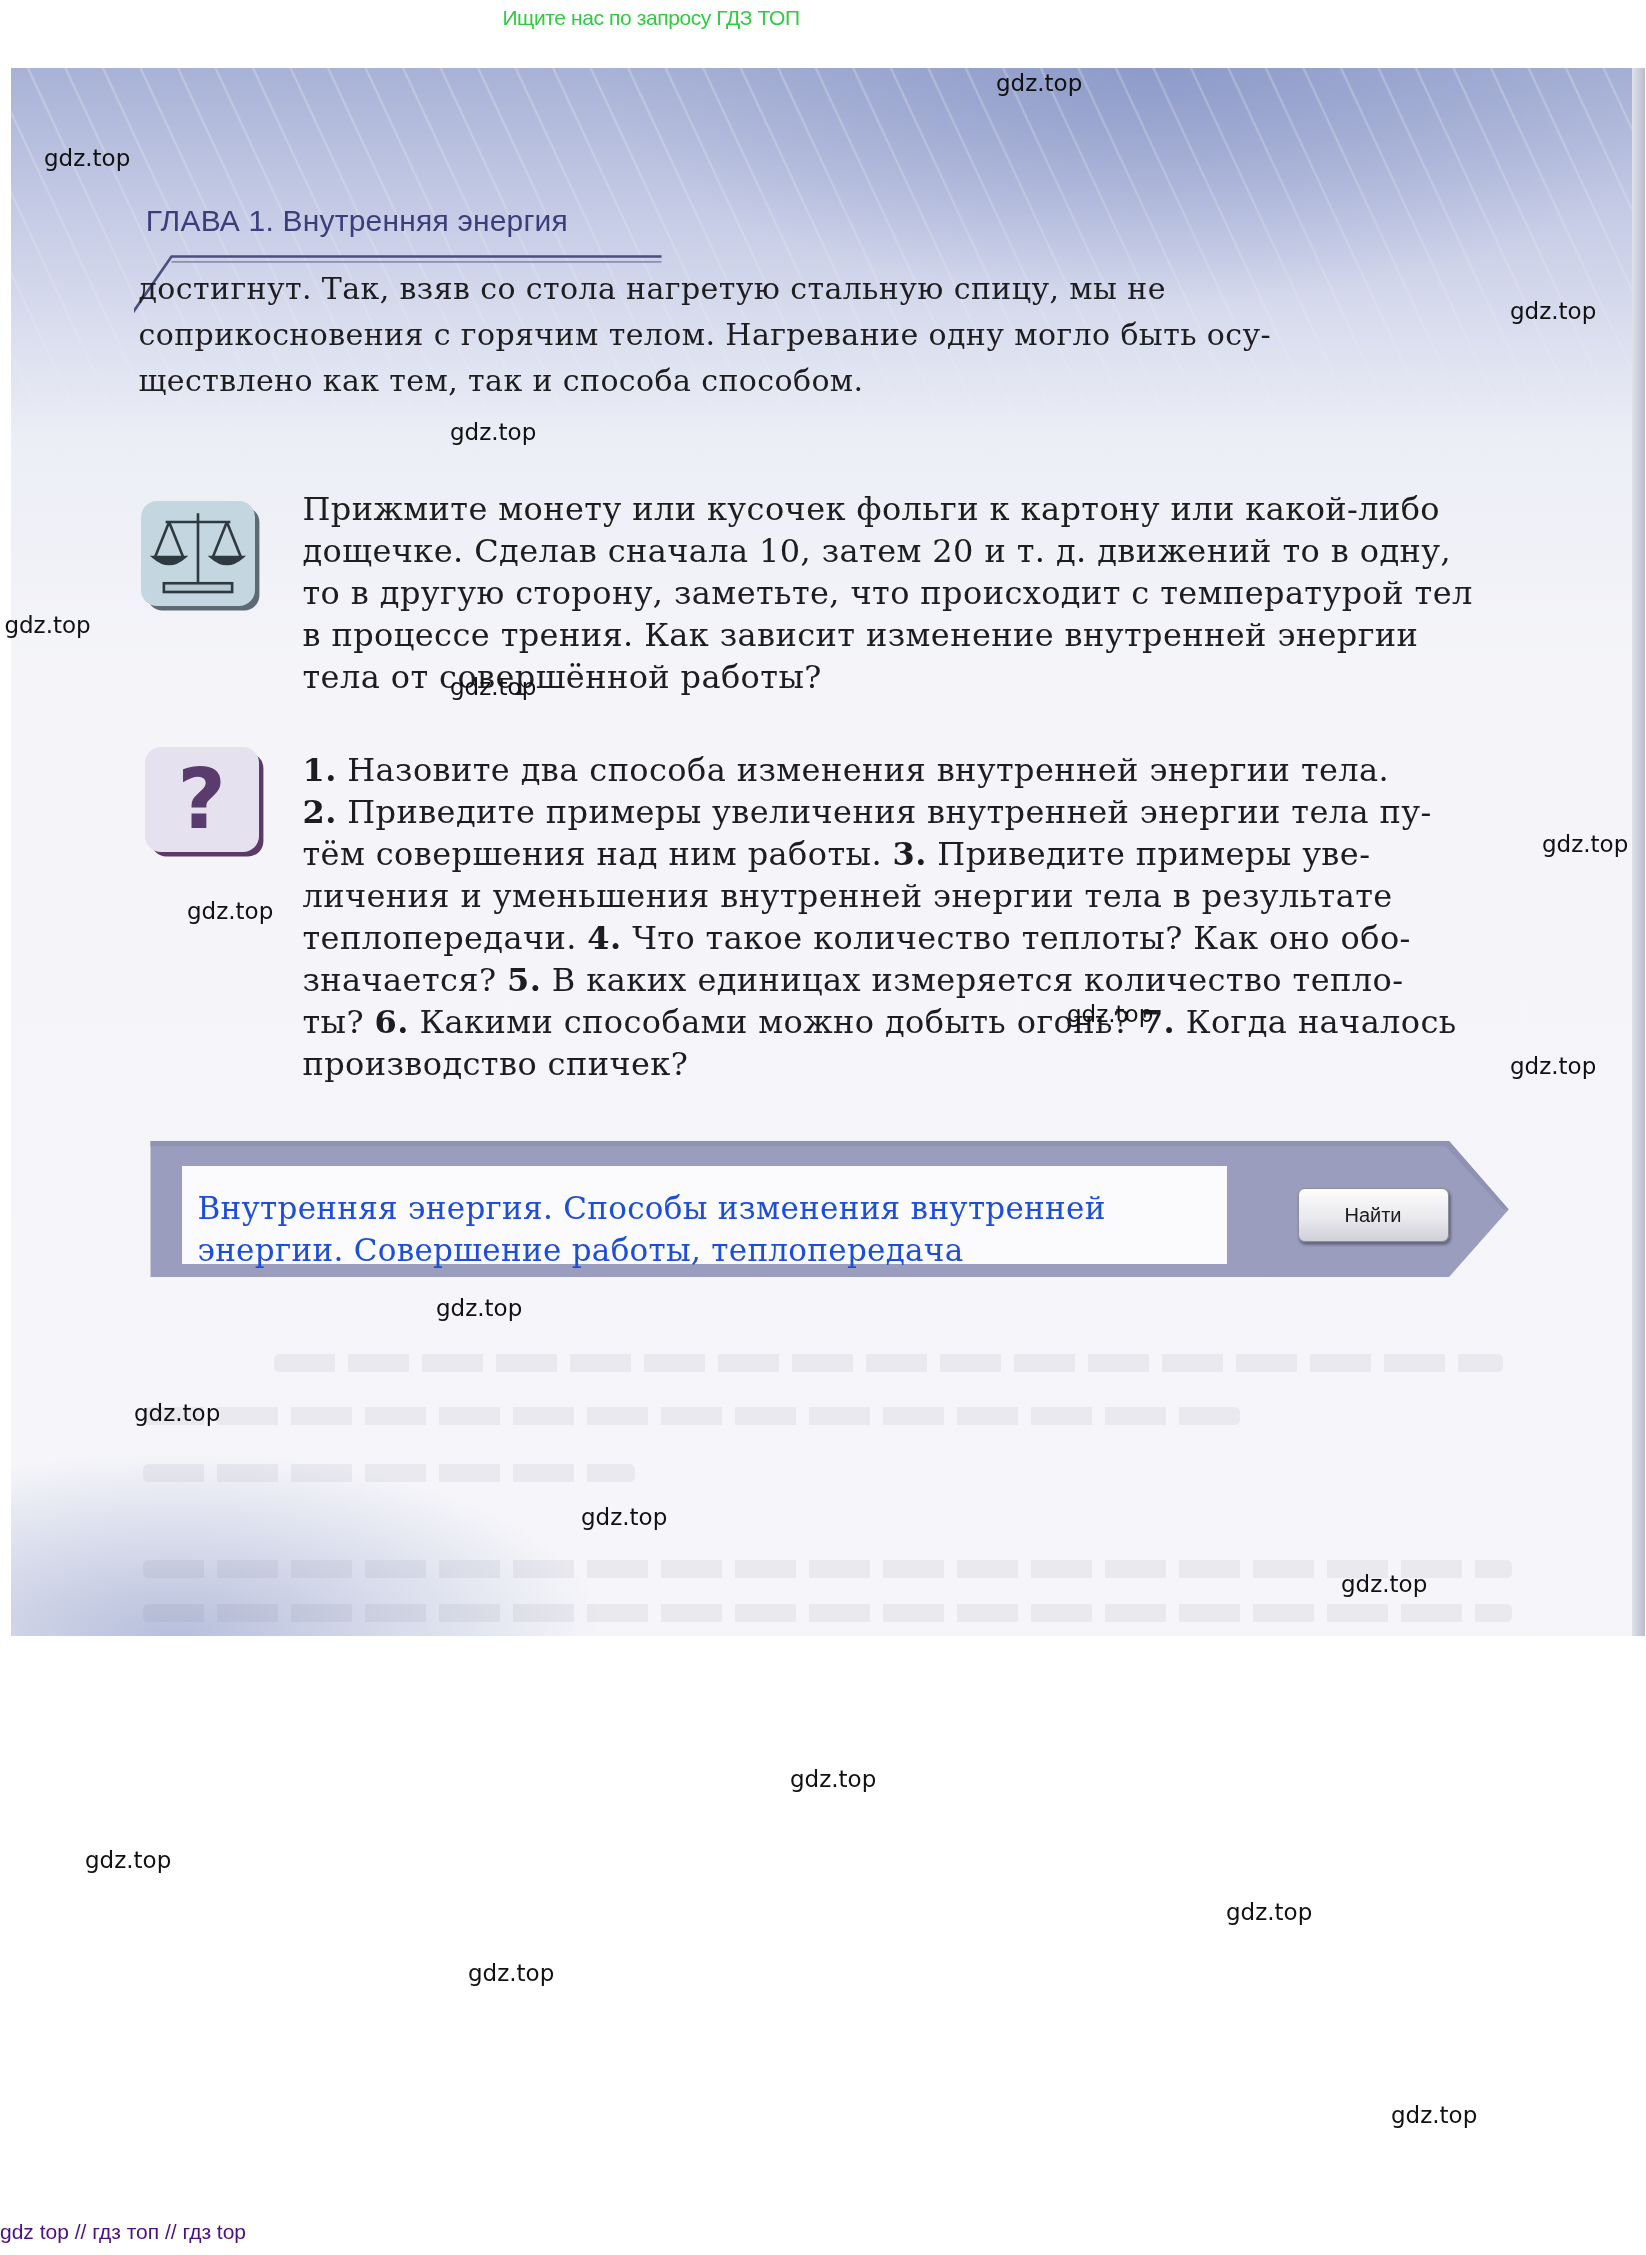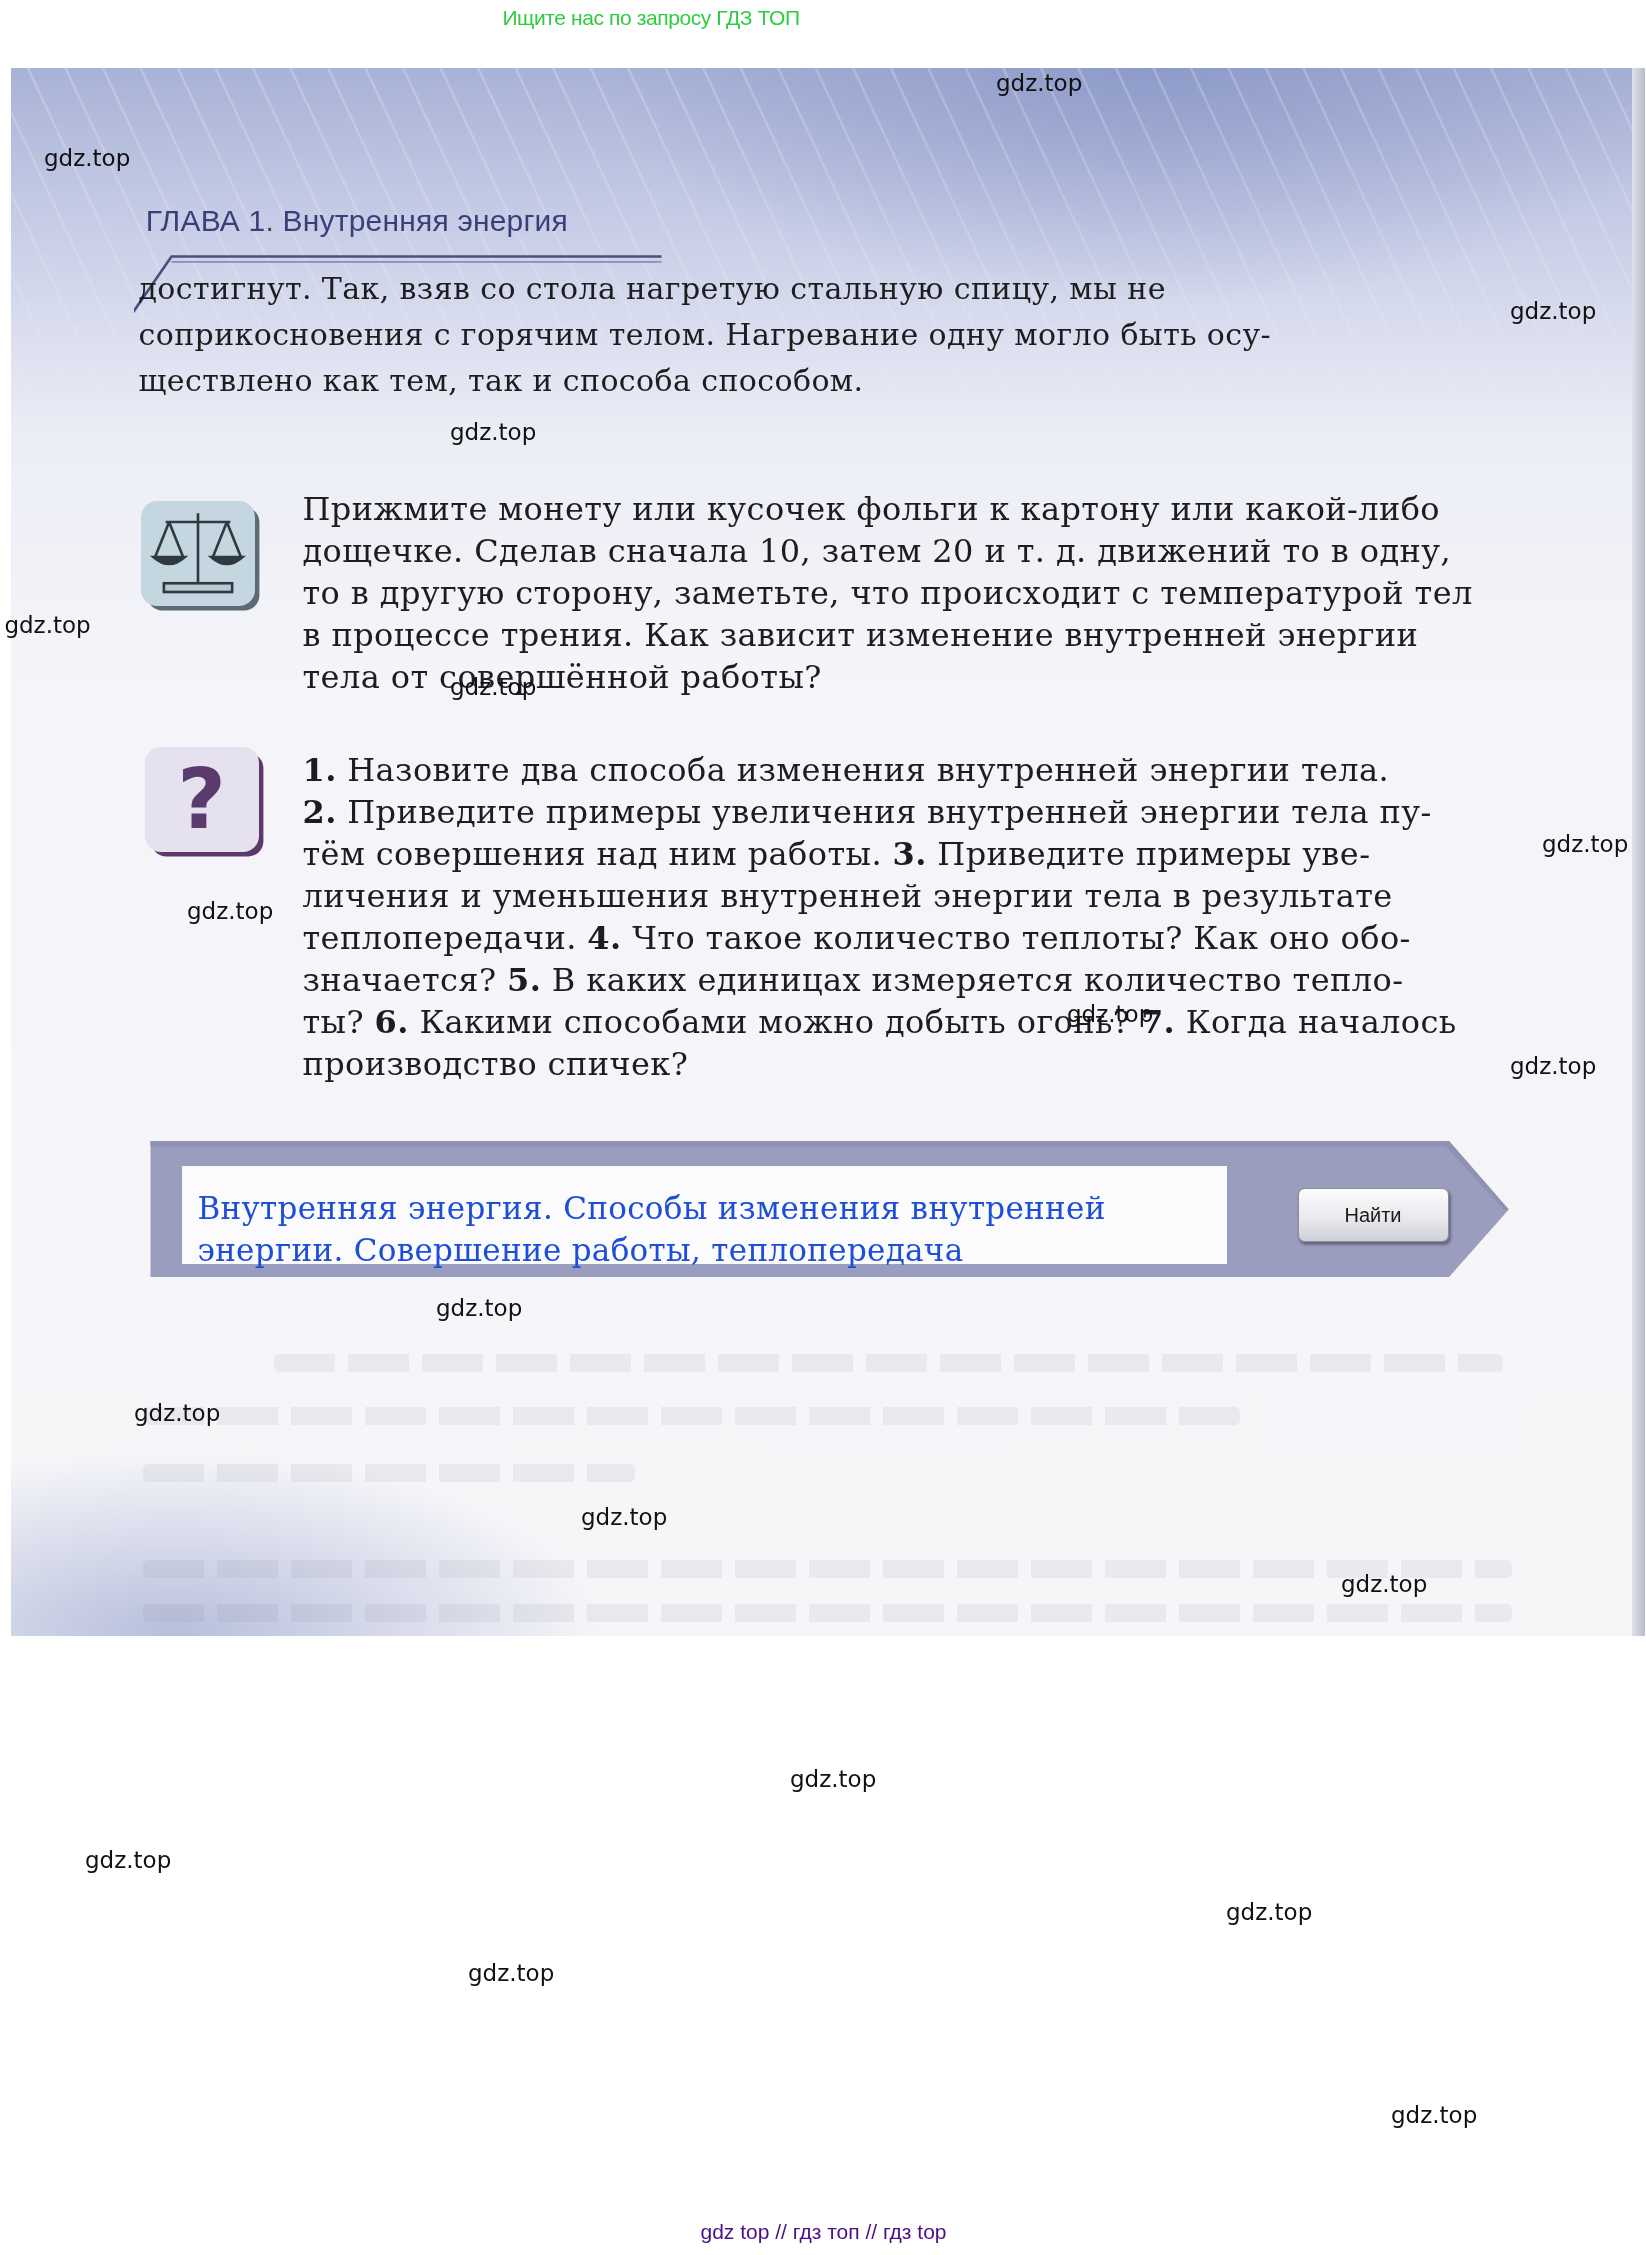--- a/index.html
+++ b/index.html
@@ -82,21 +82,21 @@
     position: absolute; left: 184px; top: 17.6px; font-family: "Liberation Sans", sans-serif;
     font-weight: bold; font-size: 39px; color: #26325e;
   }
 
   .watermark {
     position: absolute; font-family: "DejaVu Sans", sans-serif; font-size: 23px; color: #111111; white-space: nowrap;
   }
 
   .footer {
     position: absolute; left: 0; top: 2212px; width: 1647px; height: 40px;
-    text-align: center; font-family: "Liberation Sans", sans-serif; font-size: 21px; line-height: 40px; color: #4b0f86;
+    text-align: left; font-family: "Liberation Sans", sans-serif; font-size: 21px; line-height: 40px; color: #4b0f86;
   }
 </style>
 </head>
 <body>
 
 <div class="top-banner">Ищите нас по запросу ГДЗ ТОП</div>
 
 <div class="page">
   <div class="rays"></div>
   <div class="right-edge"></div>

